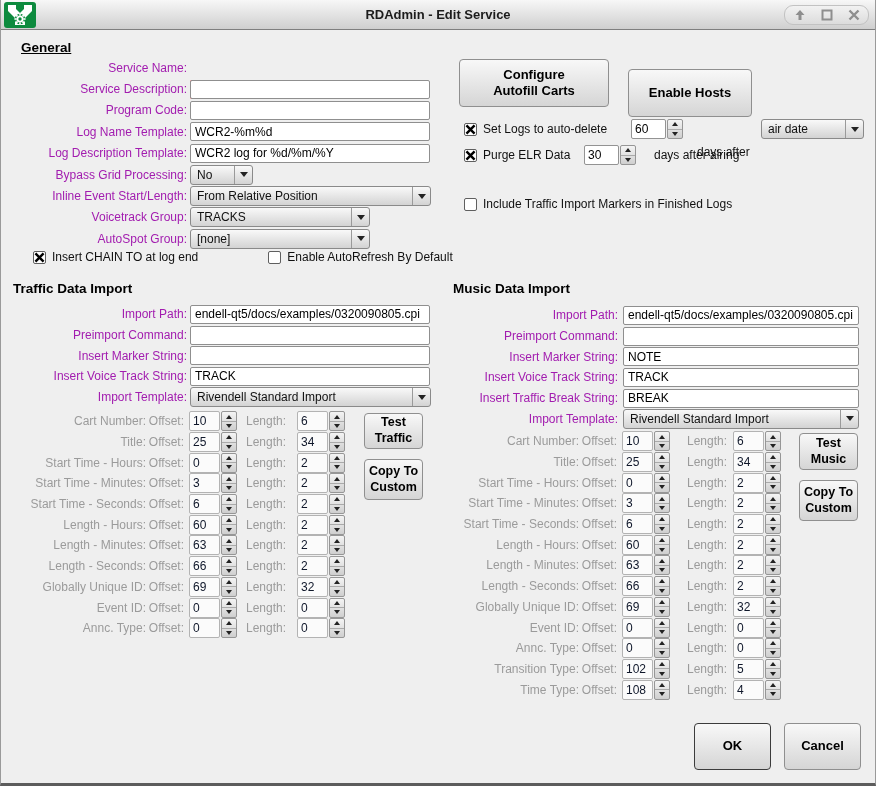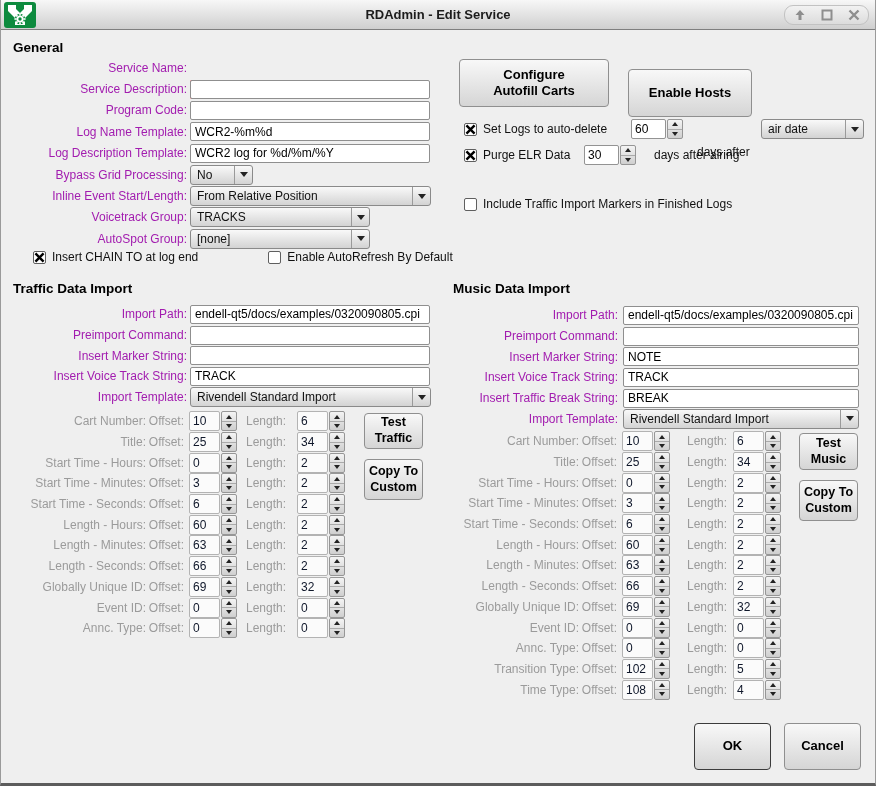--- a/index.html
+++ b/index.html
@@ -139,21 +139,21 @@
         </svg>
     </span>
     <span class="win-btn">
       <svg viewBox="0 0 12 12" width="12" height="12">
           <path d="M1.5 1.5 L10.5 10.5 M10.5 1.5 L1.5 10.5" stroke="#8e8e8e" stroke-width="2.4"></path>
         </svg>
     </span>
   </span>
 </div>
 
-<div class="section-heading" style="left:12px; top:40px;">General</div>
+<div class="section-heading" style="left:20px; top:40px;text-decoration:underline;">General</div>
 
 <div class="col" style="left:10px; top:57px; width:436px;">
   <div class="frow">
     <span class="flabel lab176">Service Name:</span>
     <input class="tinput focus" style="width: 78px;" value="WCR2">
   </div>
   <div class="frow">
     <span class="flabel lab176">Service Description:</span>
     <input class="tinput" style="width: 240px;" value="">
   </div>

